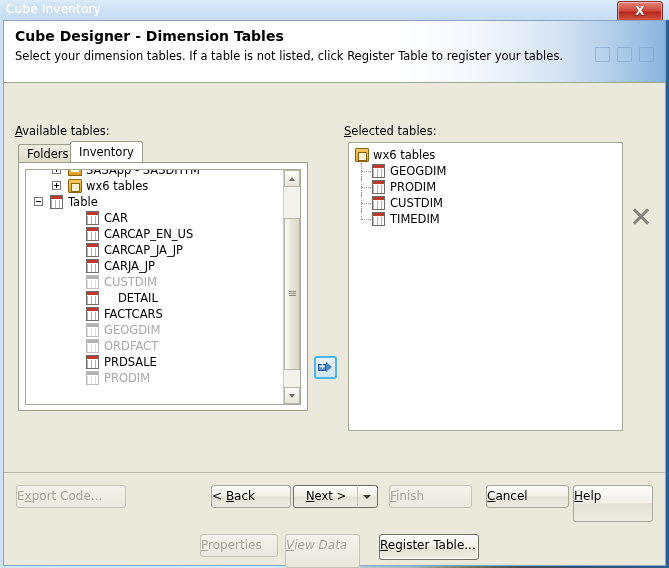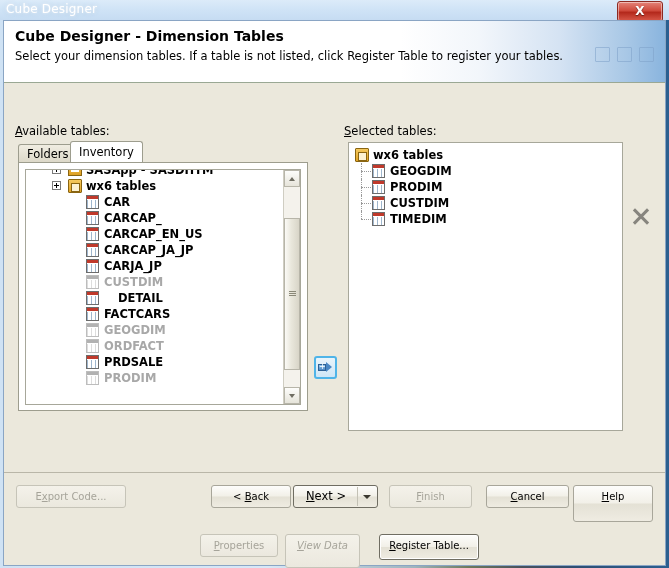--- a/index.html
+++ b/index.html
@@ -179,21 +179,20 @@
     width: 259px;
   }
   .tnode {
     position: relative;
     height: 16px;
     line-height: 16px;
     font-size: 11.5px;
     white-space: nowrap;
     color: #000;
     cursor: pointer;
-    font-weight: bold;
   }
   .tnode.dim { color: #a8a8a8; }
   .expander {
     position: absolute;
     top: 3px;
     width: 9px; height: 9px;
     border: 1px solid #7a7a7a;
     background: #ffffff;
     box-sizing: border-box;
     cursor: pointer;
@@ -398,23 +397,22 @@
   }
   #remove-icon span:first-child { transform: rotate(45deg); }
   #remove-icon span:last-child { transform: rotate(-45deg); }
 
   
   .btn {
     position: absolute;
     border: 1px solid #a8a69a;
     border-radius: 3px;
     background: linear-gradient(180deg, #fdfdfb 0%, #f2f0e8 48%, #e4e1d5 52%, #efece2 100%);
-    font-size: 10px;
+    font-size: 12px;
     color: #000;
-    text-align: center;
     box-sizing: border-box;
     cursor: pointer;
     white-space: nowrap;
   }
   .btn u { text-decoration: underline; }
   .btn.disabled {
     color: #a6a49a;
     background: linear-gradient(180deg, #f4f2ea 0%, #ebe8de 100%);
     border-color: #c6c4b8;
     cursor: default;
@@ -478,21 +476,21 @@
   #btn-finish { left: 385px; top: 12px; width: 83px; height: 23px; line-height: 21px; }
   #btn-cancel { left: 482px; top: 12px; width: 83px; height: 23px; line-height: 21px; }
   #btn-help   { left: 569px; top: 12px; width: 80px; height: 37px; line-height: 21px; }
 </style>
 </head>
 <body>
 
 <div id="desktop">
 
   <div id="titlebar">
-    <div id="titlebar-text">Cube Designer</div>
+    <div id="titlebar-text">Cube Inventory</div>
     <div id="close-btn">X</div>
   </div>
 
   <div id="dialog">
 
     <div id="header">
       <div id="header-title">Cube Designer - Dimension Tables</div>
       <div id="header-sub">Select your dimension tables. If a table is not listed, click Register Table to register your tables.</div>
       <div class="header-sq" id="hsq1"></div>
       <div class="header-sq" id="hsq2"></div>
@@ -518,26 +516,27 @@
                   <span class="expander plus" style="left: 26px;"></span>
                   <span class="ic-serv" style="left: 42px;"></span>
                   <span style="position: absolute; left: 60px;">SASApp - SASDHTM</span>
                 </div>
                 <div class="tnode">
                   <span class="expander plus" style="left: 26px;"></span>
                   <span class="ic-lib" style="left: 42px;"></span>
                   <span style="position: absolute; left: 60px;">wx6 tables</span>
                 </div>
                 <div class="tnode">
+                  <span class="expander" style="left: 8px;"></span>
+                  <span class="ic-table" style="left: 24px;"></span>
+                  <span style="position: absolute; left: 42px;">Table</span>
+                </div>
+                <div class="tnode">
                   <span class="ic-table" style="left: 60px;"></span>
                   <span style="position: absolute; left: 78px;">CAR</span>
-                </div>
-                <div class="tnode">
-                  <span class="ic-table" style="left: 60px;"></span>
-                  <span style="position: absolute; left: 78px;">CARCAP_</span>
                 </div>
                 <div class="tnode">
                   <span class="ic-table" style="left: 60px;"></span>
                   <span style="position: absolute; left: 78px;">CARCAP_EN_US</span>
                 </div>
                 <div class="tnode">
                   <span class="ic-table" style="left: 60px;"></span>
                   <span style="position: absolute; left: 78px;">CARCAP_JA_JP</span>
                 </div>
                 <div class="tnode">

